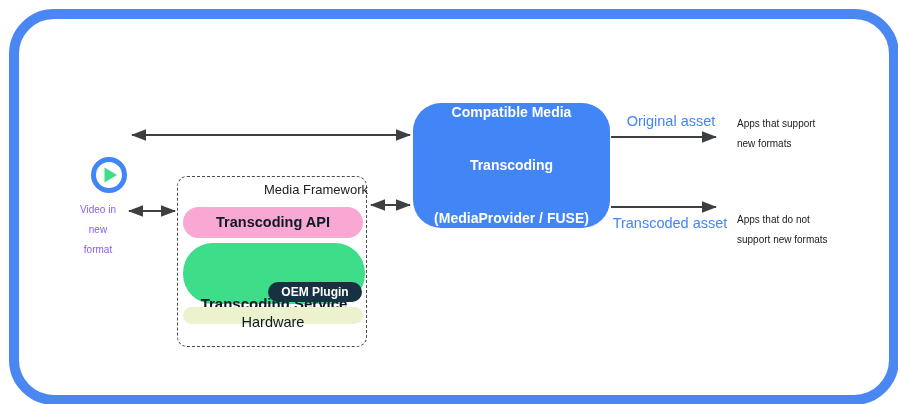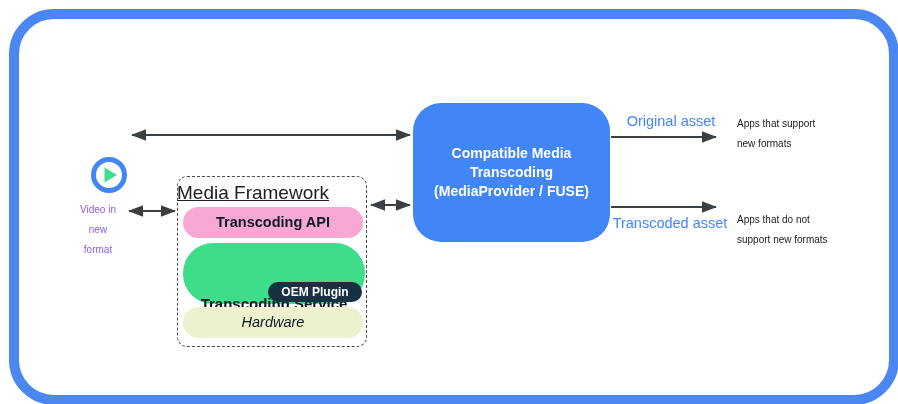--- a/index.html
+++ b/index.html
@@ -35,22 +35,22 @@
 
   
   .mf-box {
     left: 177px; top: 176px;
     width: 188px; height: 169px;
     border: 1.6px dashed #4a4a4a;
     border-radius: 10px;
   }
   .mf-title {
     left: 177px; top: 182px; width: 191px;
-    text-align: left;
-    font-size: 19px; color: #202124; text-decoration: underline;
+    text-align: right;
+    font-size: 13px; color: #202124;
   }
   .pill {
     text-align: center;
     color: #0c1a24;
     font-size: 14.5px;
   }
   .api-pill {
     left: 183px; top: 207px; width: 180px; height: 31px;
     background: #f9a8d4; border-radius: 16px;
     line-height: 31px; font-weight: bold;
@@ -65,33 +65,32 @@
     font-size: 15px; font-weight: bold; color: #0c1a24; margin-top: 36px;
   }
   .oem-pill {
     right: 3px; bottom: 2px;
     width: 94px; height: 20px;
     background: #173042; border-radius: 11px;
     color: #ffffff; font-size: 12px; font-weight: bold;
     line-height: 20px; text-align: center; margin-left: 40px;
   }
   .hw-pill {
-    left: 183px; top: 307px; width: 180px; height: 31px;
+    left: 183px; top: 307px; width: 180px; height: 17px;
     background: #ecf2cd; border-radius: 16px;
     line-height: 31px;
-    font-style: italic;
   }
 
   
   .transcoder-box {
     left: 413px; top: 103px;
-    width: 197px; height: 139px;
+    width: 197px; height: 125px;
     background: #4285f4; border-radius: 28px;
     display: flex; flex-direction: column;
-    align-items: center; justify-content: center;
+    align-items: center; justify-content: space-between;
     color: #ffffff; font-weight: bold;
     font-size: 14px; line-height: 19px;
     text-align: center;
   }
 
   
   .flow-label {
     color: #4285f4; font-size: 14.5px;
   }
   .original-label { left: 611px; top: 113px; width: 120px; text-align: center; }

